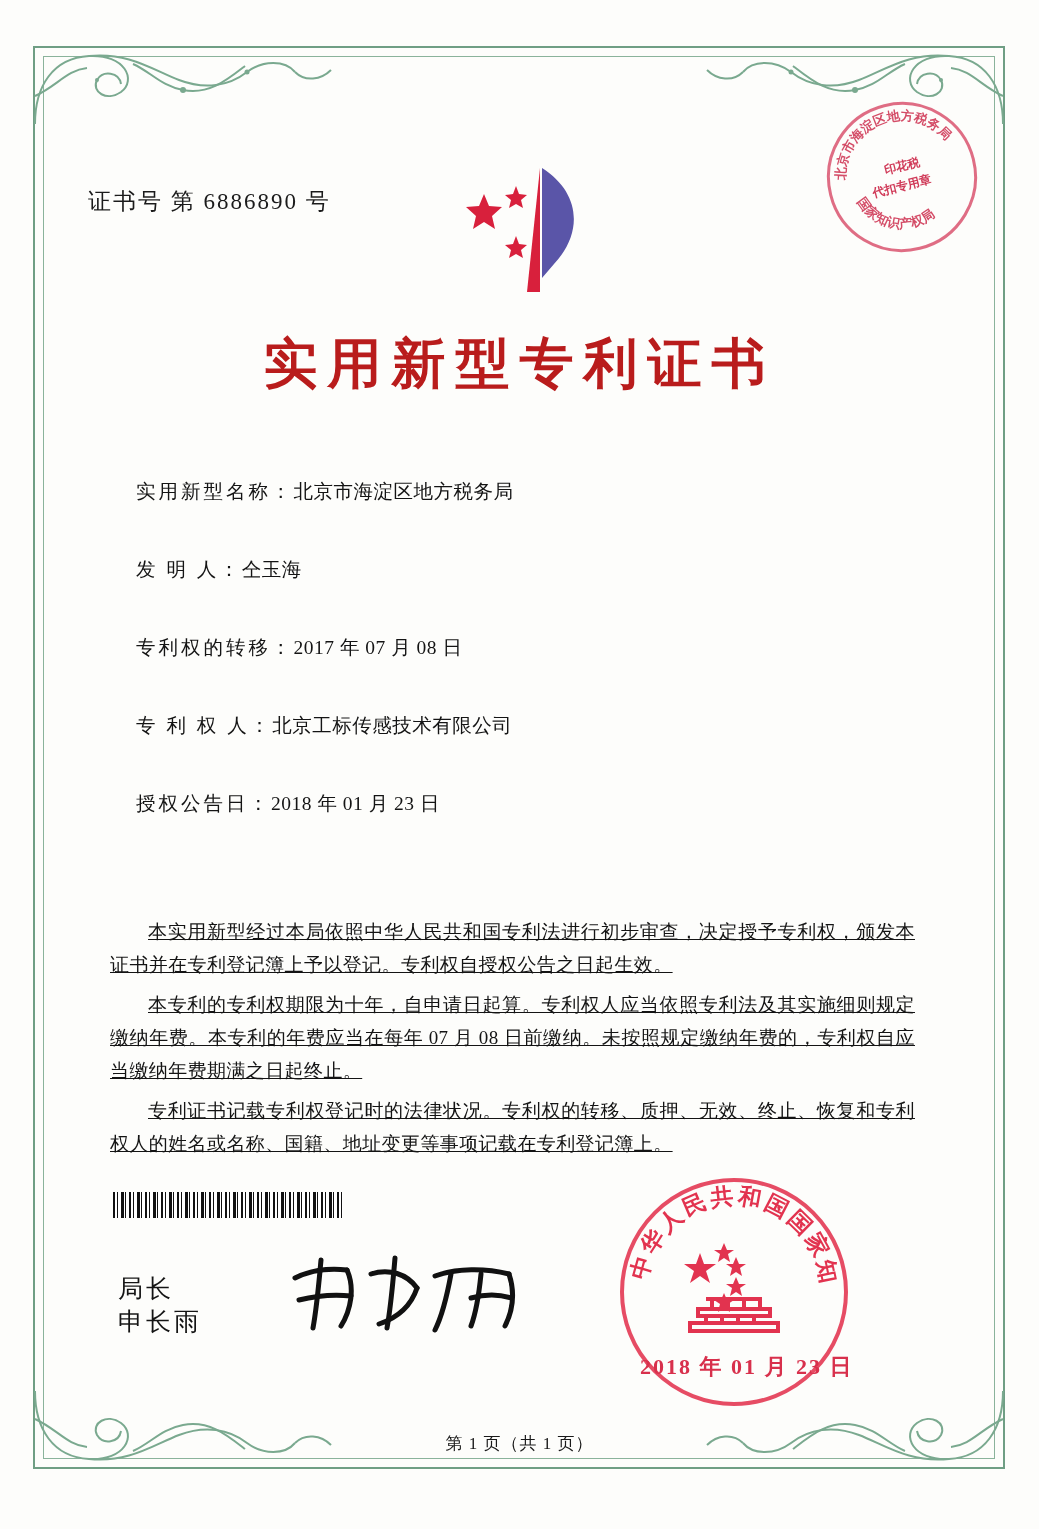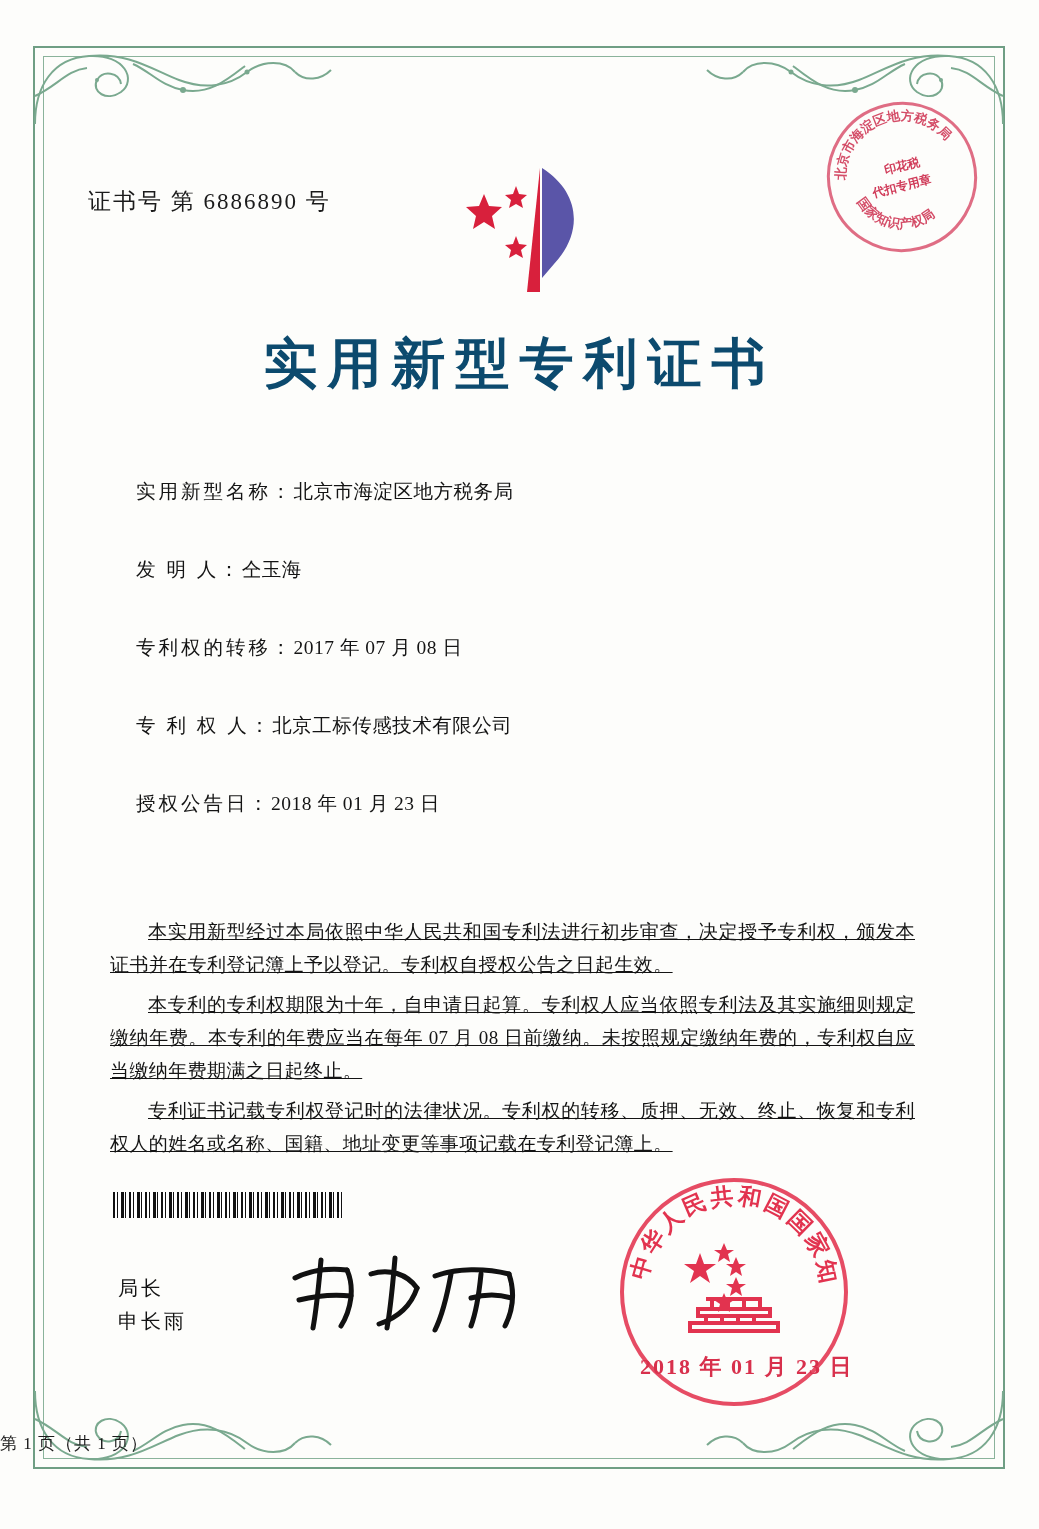--- a/index.html
+++ b/index.html
@@ -105,21 +105,21 @@
 
   .doc-title {
     position: absolute;
     left: 0;
     right: 0;
     top: 328px;
     text-align: center;
     font-size: 54px;
     font-weight: bold;
     letter-spacing: 10px;
-    color: #0c4a6e;
+    color: #b91c1c;
     font-family: "DejaVu Serif", "Liberation Serif", serif;
   }
 
   
   .fields {
     position: absolute;
     left: 110px;
     top: 478px;
     width: 810px;
   }
@@ -165,21 +165,21 @@
       #111 8px, #111 11px, #fff 11px, #fff 12px,
       #111 12px, #111 13px, #fff 13px, #fff 16px
     );
   }
 
   
   .sig-label {
     position: absolute;
     left: 118px;
     top: 1272px;
-    font-size: 20px;
+    font-size: 25px;
     color: #141414;
     letter-spacing: 3px;
     line-height: 33px;
   }
   .signature {
     position: absolute;
     left: 285px;
     top: 1248px;
     width: 260px;
     height: 90px;
@@ -218,21 +218,21 @@
     letter-spacing: 2px;
     font-weight: 600;
     white-space: nowrap;
   }
 
   .page-footer {
     position: absolute;
     left: 0;
     right: 0;
     top: 1432px;
-    text-align: left;
+    text-align: center;
     font-size: 17px;
     color: #1a1a1a;
     letter-spacing: 1px;
   }
 </style>
 </head>
 <body>
 
 <div class="page">
 

